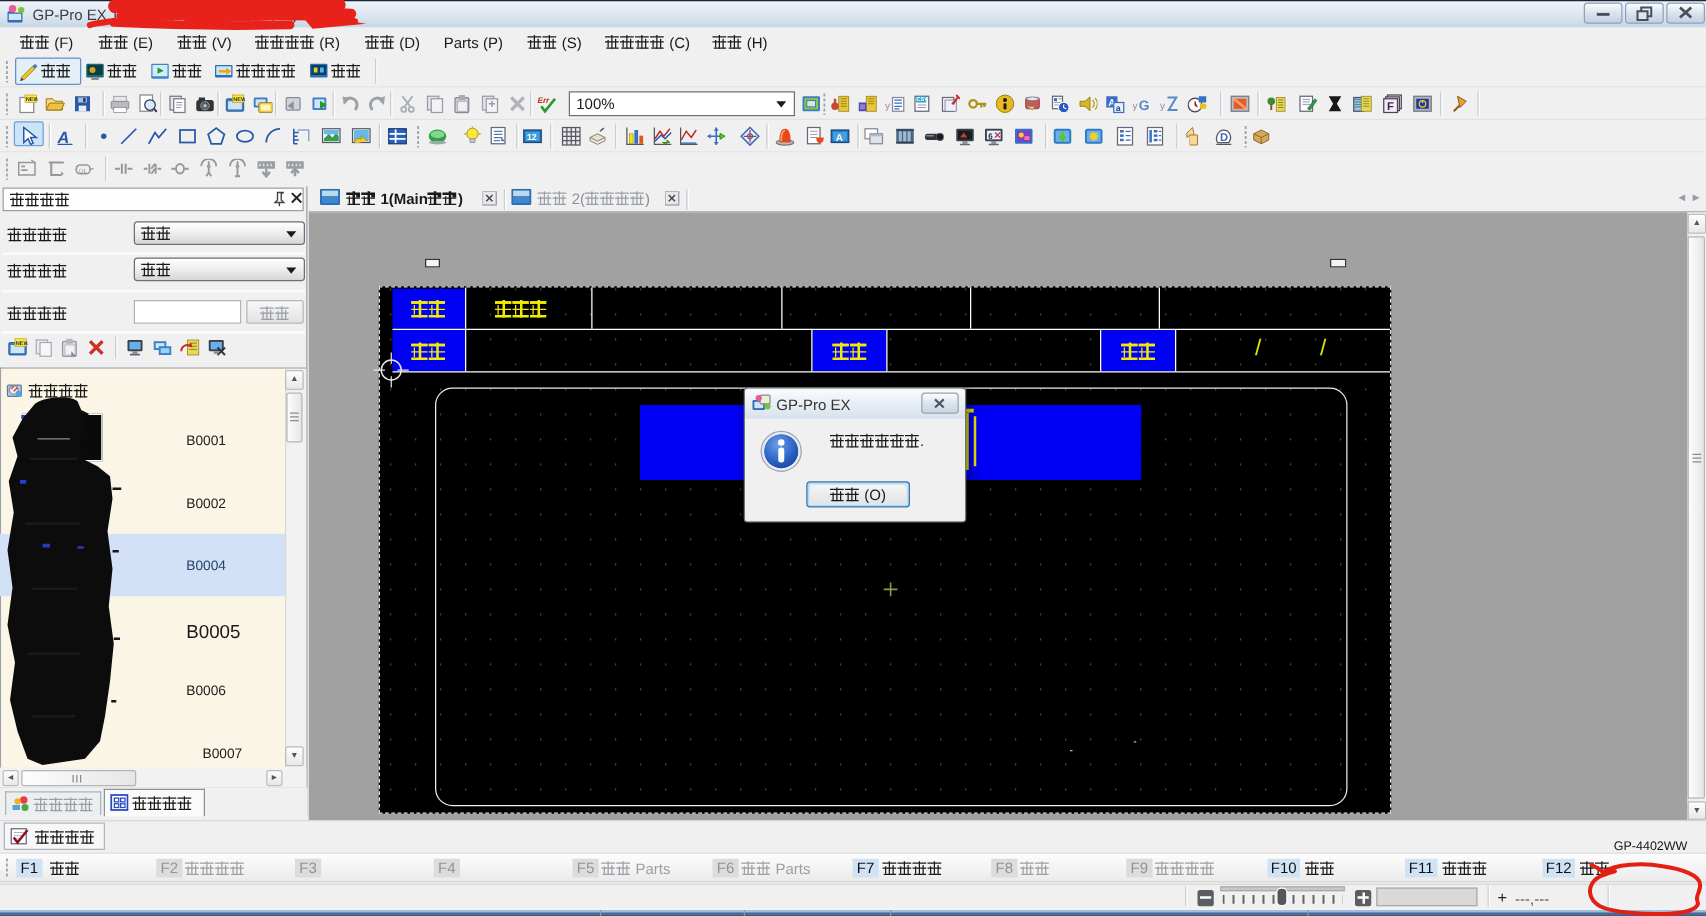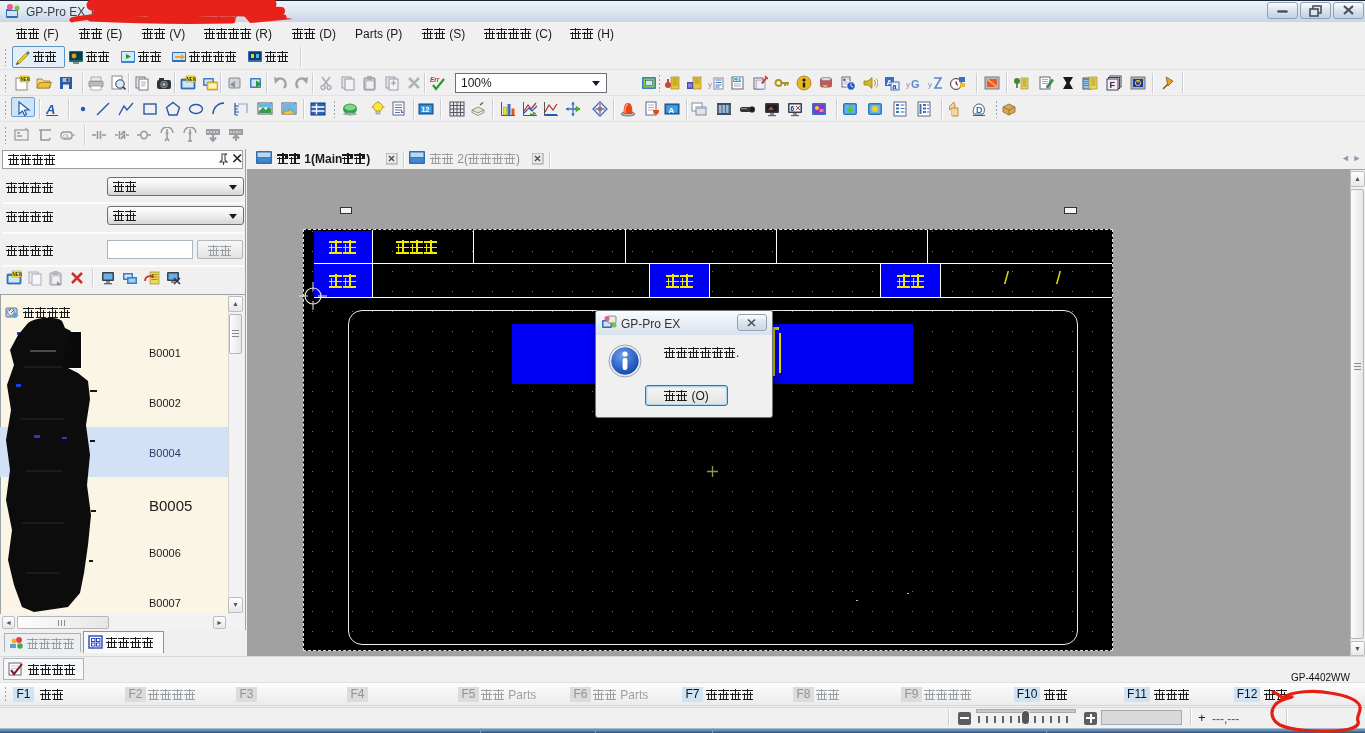--- a/index.html
+++ b/index.html
@@ -207,21 +207,21 @@
         <path d="M7 8 h5 M9.5 5.5 v5" stroke="#99a" stroke-width="1.2"></path>
       </svg>
 <svg class="ic" style="left:406px;top:75px">
         <path d="M3 3 L13 13 M13 3 L3 13" stroke="#b0b4b8" stroke-width="2.6"></path>
       </svg>
 <div class="sep" style="left:424px;top:73px;height:20px"></div>
 <svg class="ic" style="left:430px;top:75px">
         <text x="0" y="7" font-size="6.5" font-style="italic" fill="#c03020" font-weight="bold">Err</text>
         <path d="M3 10 L6 14 L14 4" stroke="#2a9a30" stroke-width="2.2" fill="none"></path>
       </svg>
-<div class="combo" style="left:455px;top:73px;width:152px;background:#fff;border-radius:0;height:20px">
+<div class="combo" style="left:455px;top:73px;width:181px;background:#fff;border-radius:0;height:20px">
         <span style="position:absolute;left:5px;top:2px">100%</span>
         <span class="ar"></span>
       </div>
 <svg class="ic" style="left:641px;top:75px">
         <rect x="1" y="2" width="14" height="12" rx="1" fill="#3a7ec8"></rect>
         <rect x="2.5" y="3.5" width="11" height="9" fill="#8cc63f"></rect>
         <rect x="4.5" y="5.5" width="7" height="5" fill="#cfe6f8" stroke="#1a4a80" stroke-width=".5"></rect>
       </svg>
 <div class="grip" style="left:658px;top:74px;height:18px"></div>
 <svg class="ic" style="left:664px;top:75px">
@@ -687,21 +687,21 @@
         <path d="M5 7 l2 -2 M7 9 l3 -3" stroke="#c04040"></path>
         <circle cx="11" cy="11" r="2.5" fill="#58a0d8"></circle>
       </svg>
 <div class="tx" style="left:23px;top:306px"><i class="c"></i><i class="c"></i><i class="c"></i><i class="c"></i></div>
 <div class="abs" style="left:0px;top:427px;width:228px;height:50px;background:#d3e1f6"></div>
 <div class="tx" style="left:149px;top:347px;font-size:11px">B0001</div>
 <div class="tx" style="left:149px;top:397px;font-size:11px">B0002</div>
 <div class="tx cnvt" style="left:149px;top:447px;font-size:11px;color:#24406b">B0004</div>
 <div class="tx" style="left:149px;top:497px;font-size:15px">B0005</div>
 <div class="tx" style="left:149px;top:547px;font-size:11px">B0006</div>
-<div class="tx" style="left:149px;top:597px;font-size:11px">B0007</div>
+<div class="tx" style="left:162px;top:597px;font-size:11px">B0007</div>
 
 <div class="abs" style="left:18px;top:331px;width:64px;height:38px;background:#0a0a0a;border:1px solid #fff"></div>
 <div class="abs" style="left:17px;top:332px;width:5px;height:3px;background:#2040d0"></div>
 <div class="abs" style="left:59px;top:333px;width:7px;height:3px;background:#2040d0"></div>
 <svg class="abs" style="left:0;top:315px" width="200" height="305" viewBox="0 0 200 305">
 <path d="M28 8 C36 2 56 1 62 6 L65 13 L71 16 L68 24 L64 40 L66 52 L78 58 L88 66 L90 84 L86 110 L90 140 L87 170 L91 200 L88 230 L84 258 L80 278 L68 292 L34 297 L22 292 L14 270 L8 245 L12 215 L6 185 L10 155 L6 125 L11 95 L7 70 L14 50 L10 35 L18 20 Z" fill="#0c0c0c"></path>
 <path d="M90 76 h7 M90 126 h5 M91 196 h5 M89 246 h4" stroke="#161616" stroke-width="2"></path>
 <rect x="16" y="69" width="5" height="3" fill="#2040d0"></rect>
         <rect x="34" y="120" width="6" height="3" fill="#2a3ac0"></rect>
         <rect x="62" y="122" width="5" height="2" fill="#2a3ac0"></rect>

